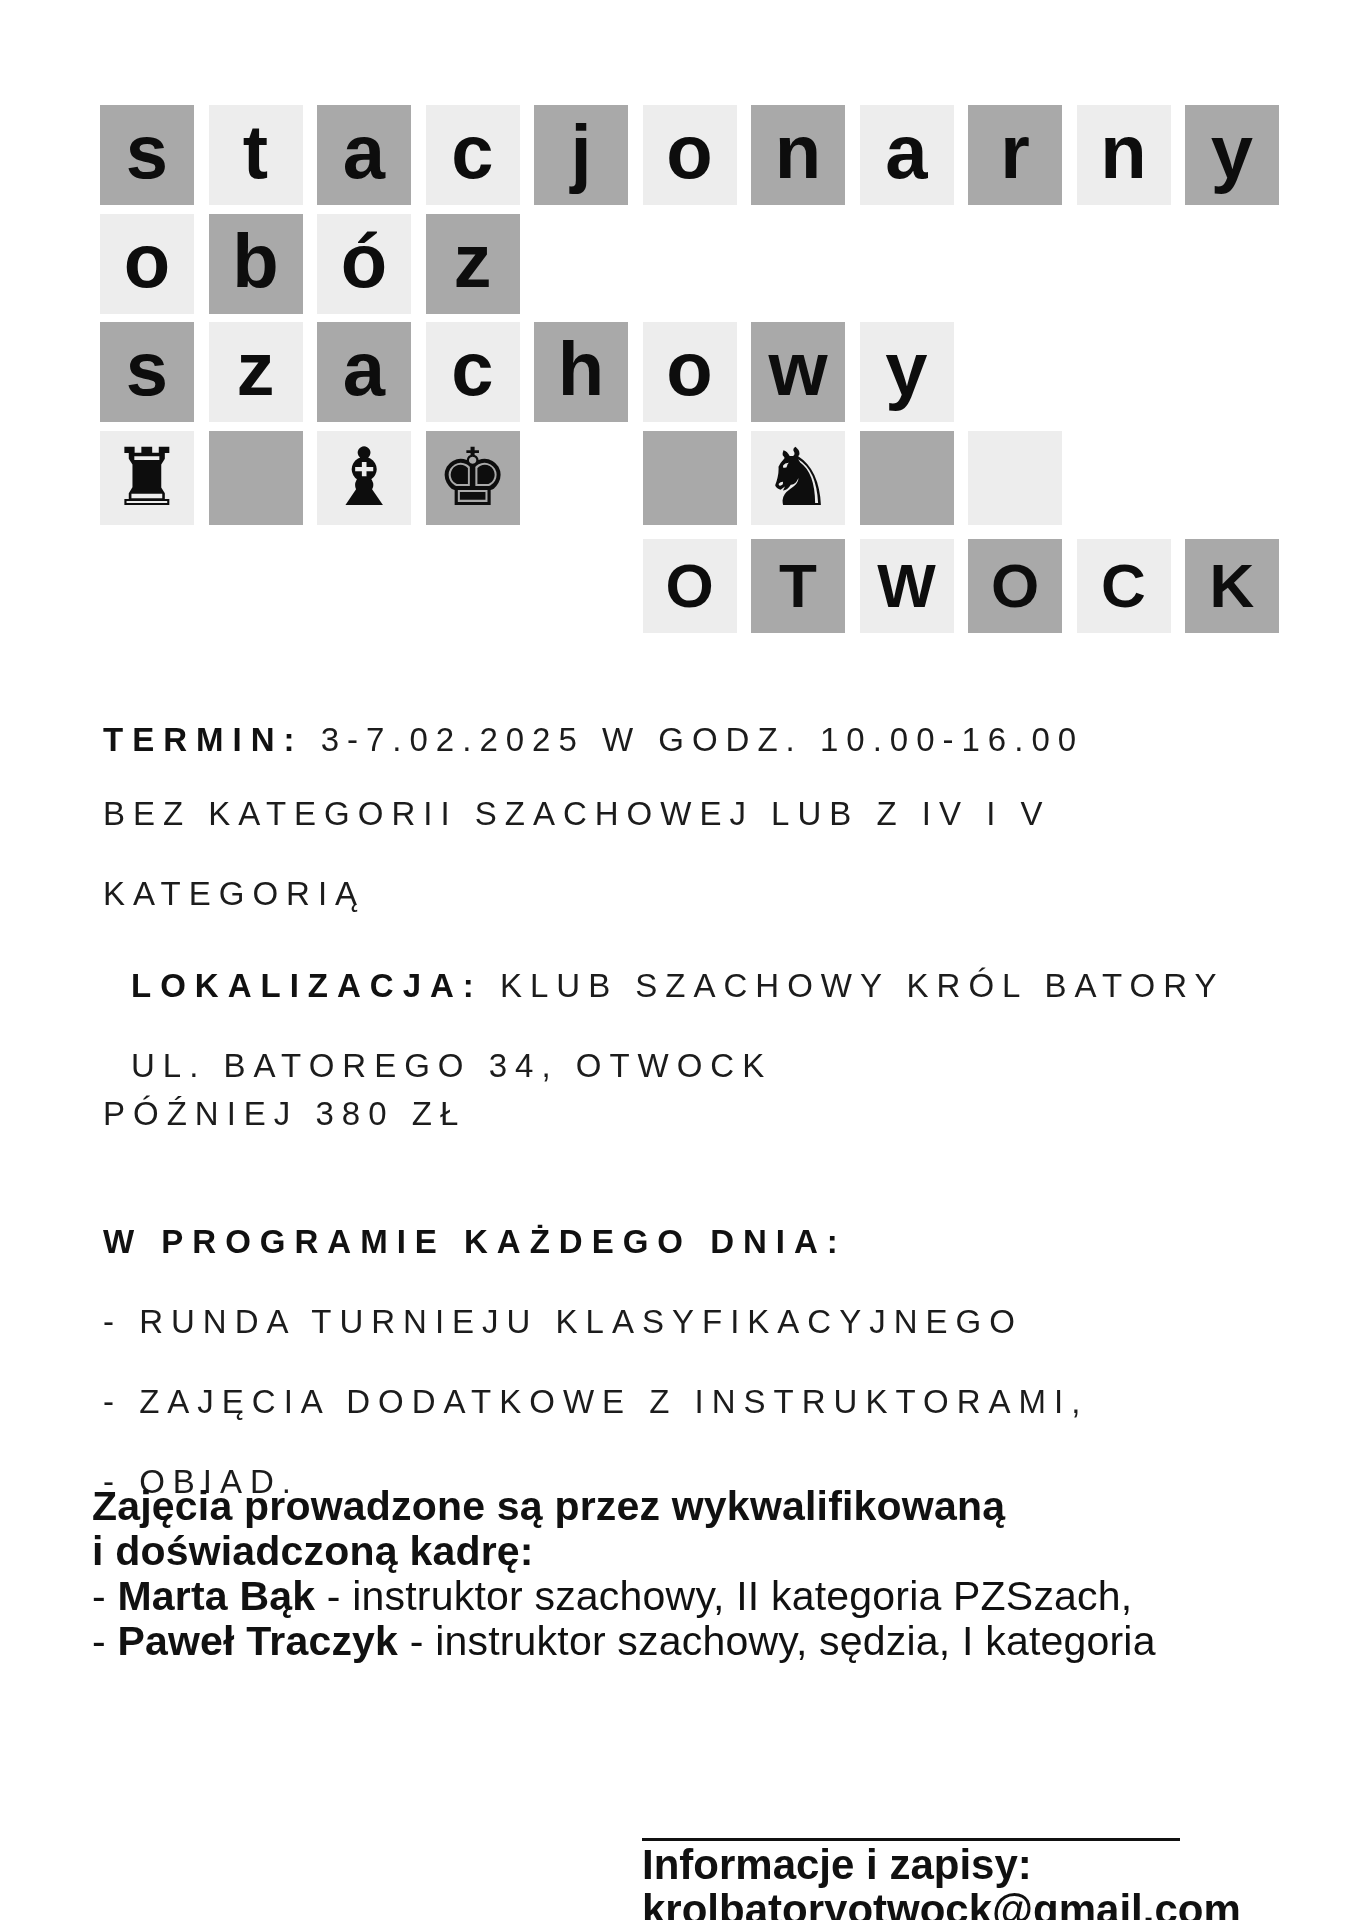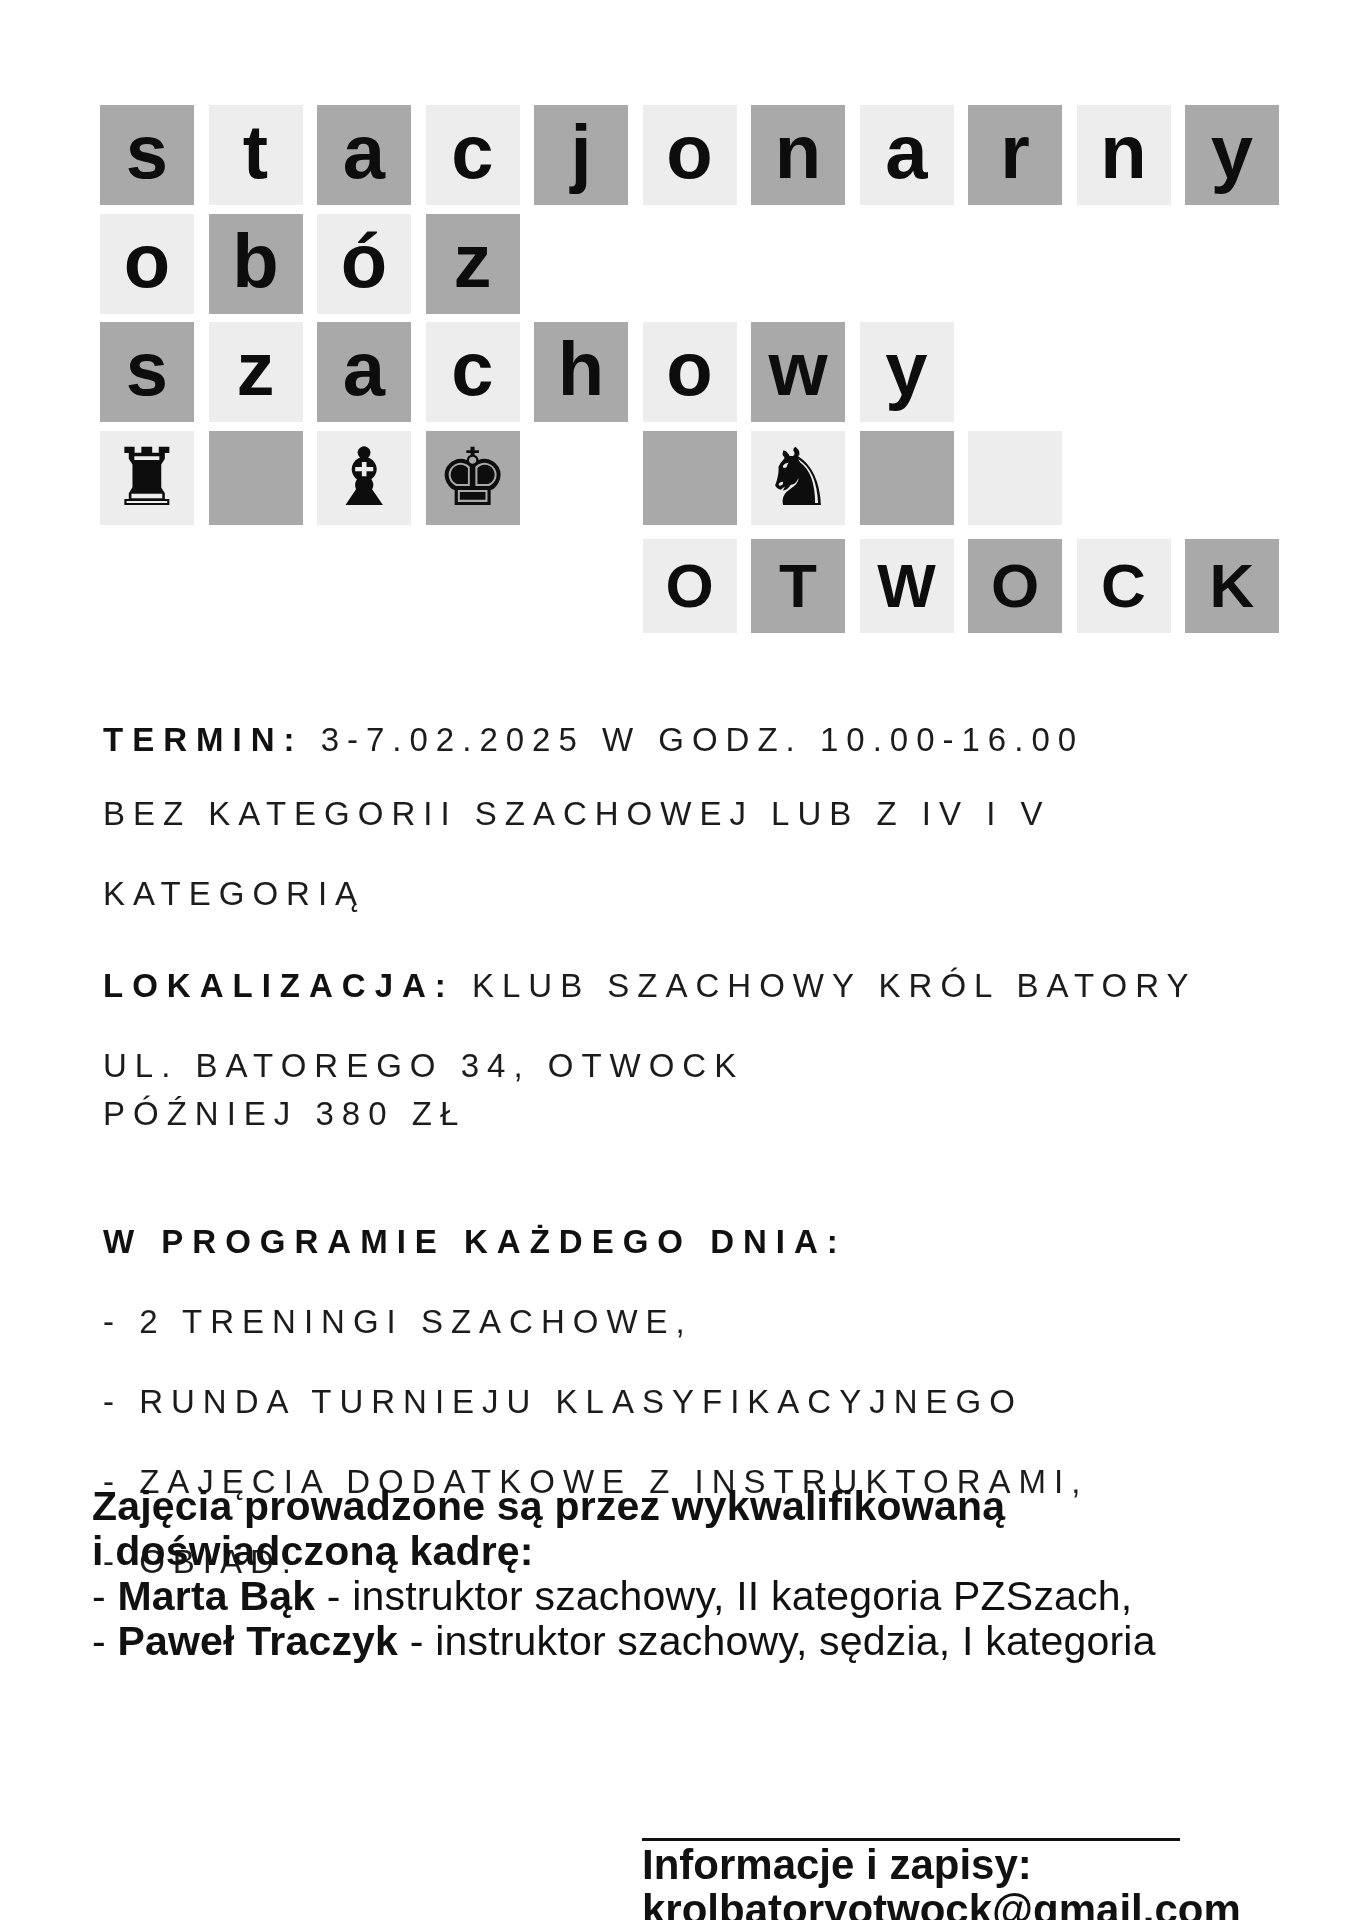--- a/index.html
+++ b/index.html
@@ -27,21 +27,21 @@
   
   .u-block{position:absolute;left:103px;white-space:pre-wrap;}
   .u-line{
     margin:0;font-size:33px;line-height:44px;letter-spacing:8px;
     font-weight:400;color:#1c1c1c;white-space:pre;
   }
   .u-line b, .u-label{font-weight:700;letter-spacing:9px;color:#111;}
 
   .sec-termin{top:682px;}
   .sec-uczestnicy{top:756px;}
-  .sec-lokalizacja{top:928px;}
+  .sec-lokalizacja{top:928px;margin-left:28px;}
   .sec-koszt{top:1056px;}
   .sec-program{top:1184px;}
 
   
   .kadra{position:absolute;left:92px;top:1484px;}
   .k-line{
     margin:0;font-size:41px;line-height:45px;letter-spacing:0.2px;
     color:#111;white-space:pre-wrap;font-weight:400;
   }
   .k-line.bold, .k-line b{font-weight:700;}
@@ -112,21 +112,20 @@
     <p class="u-line"><b>LOKALIZACJA:</b><span> KLUB SZACHOWY KRÓL BATORY</span></p>
     <p class="u-line">UL. BATOREGO 34, OTWOCK</p>
   </div>
 
   <div class="u-block sec-koszt">
     <p class="u-line">PÓŹNIEJ 380 ZŁ</p>
   </div>
 
   <div class="u-block sec-program">
     <p class="u-line"><b>W PROGRAMIE KAŻDEGO DNIA:</b></p>
-    <p class="u-line">- 2 TRENINGI SZACHOWE,</p>
     <p class="u-line">- RUNDA TURNIEJU KLASYFIKACYJNEGO</p>
     <p class="u-line">- ZAJĘCIA DODATKOWE Z INSTRUKTORAMI,</p>
     <p class="u-line">- OBIAD.</p>
   </div>
 
   <div class="kadra">
     <p class="k-line bold">Zajęcia prowadzone są przez wykwalifikowaną</p>
     <p class="k-line bold">i doświadczoną kadrę:</p>
     <p class="k-line"><span>- </span><b>Marta Bąk</b><span> - instruktor szachowy, II kategoria PZSzach,</span></p>
     <p class="k-line"><span>- </span><b>Paweł Traczyk</b><span> - instruktor szachowy, sędzia, I kategoria</span></p>

